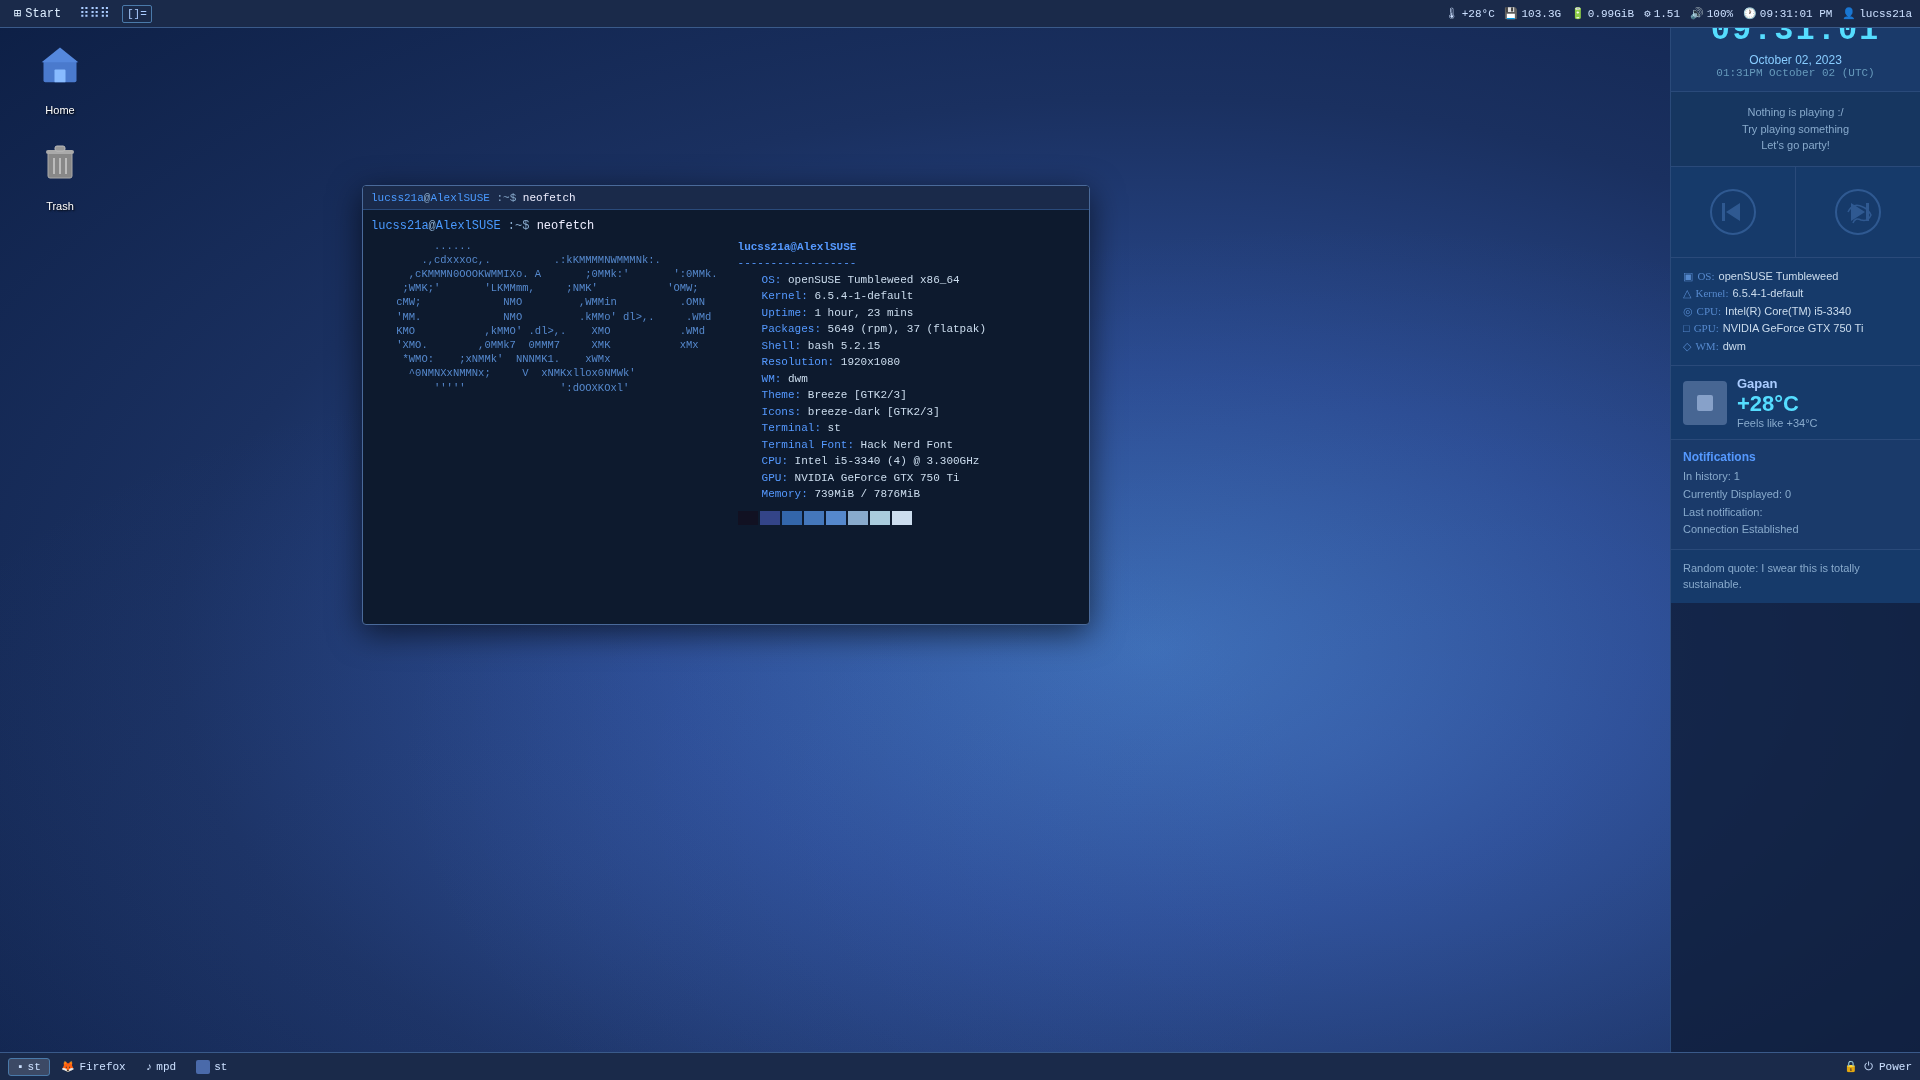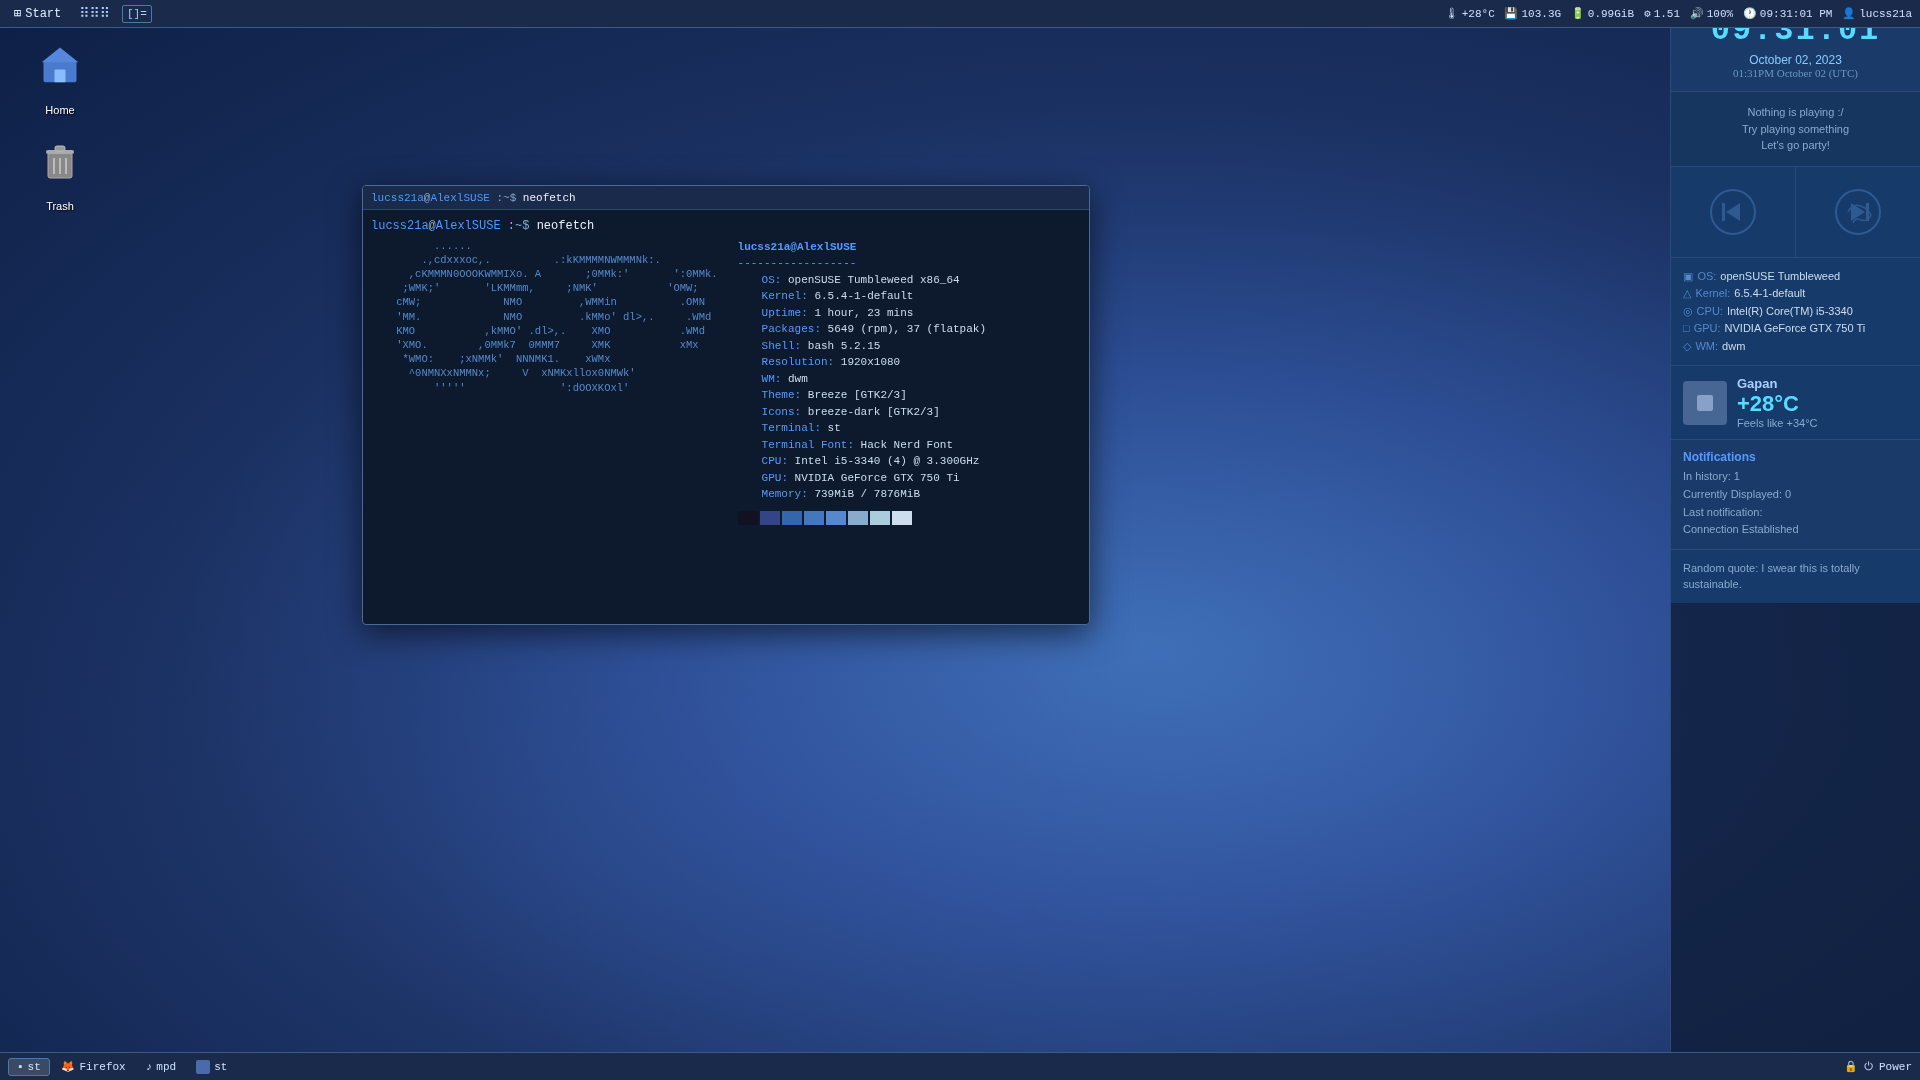--- a/index.html
+++ b/index.html
@@ -280,21 +280,21 @@
     .clock-date {
       font-size: 12px;
       color: #88ccff;
       margin-top: 4px;
       font-family: sans-serif;
     }
 
     .clock-utc {
       font-size: 11px;
       color: #6699bb;
-      font-family: Liberation Serif, serif;
+      font-family: Liberation Mono, monospace;
       text-align: center;
     }
 
     .panel-music {
       background: #163660;
       padding: 12px;
       text-align: center;
       border-bottom: 1px solid #2a4a7a;
     }
 
@@ -337,21 +337,21 @@
 
     .sysinfo-line {
       font-size: 11px;
       color: #88aacc;
       line-height: 1.6;
       display: flex;
       gap: 4px;
     }
 
     .sysinfo-icon { color: #5588cc; }
-    .sysinfo-key { color: #5588cc; }
+    .sysinfo-key { color: #5588cc; font-family: Liberation Serif, serif; }
     .sysinfo-val { color: #ccddee; }
 
     .panel-weather {
       background: #163a6a;
       padding: 10px 12px;
       border-bottom: 1px solid #2a4a7a;
       display: flex;
       align-items: center;
       gap: 10px;
     }

